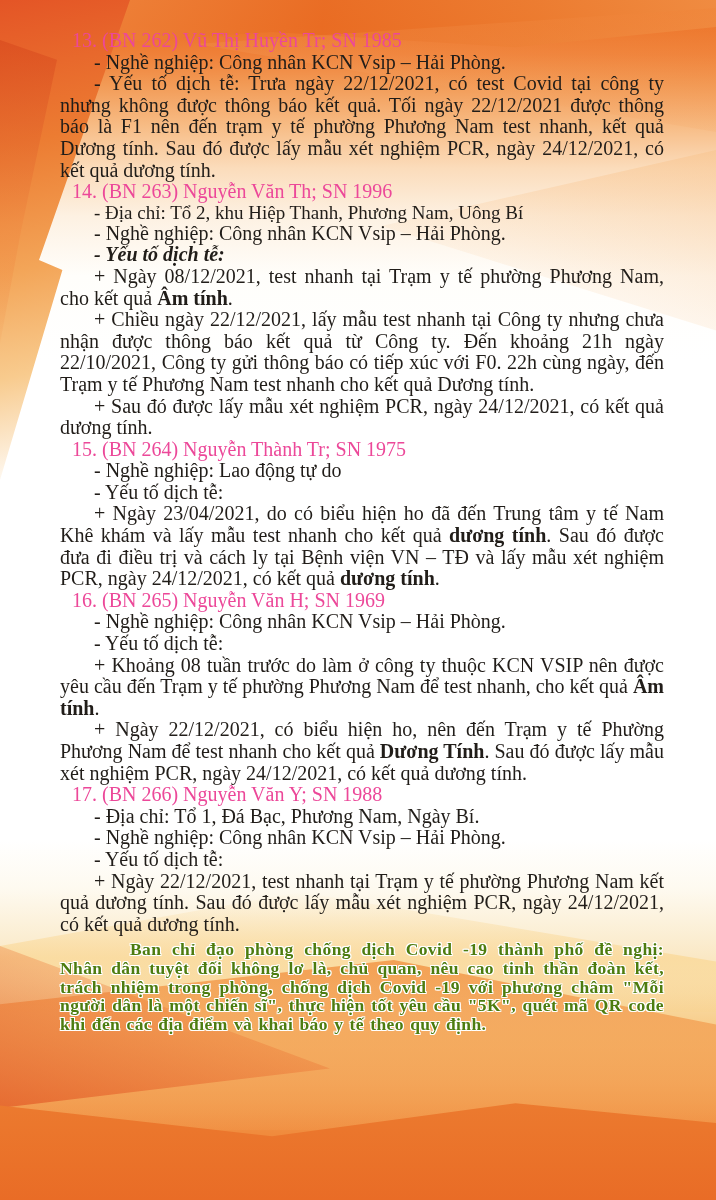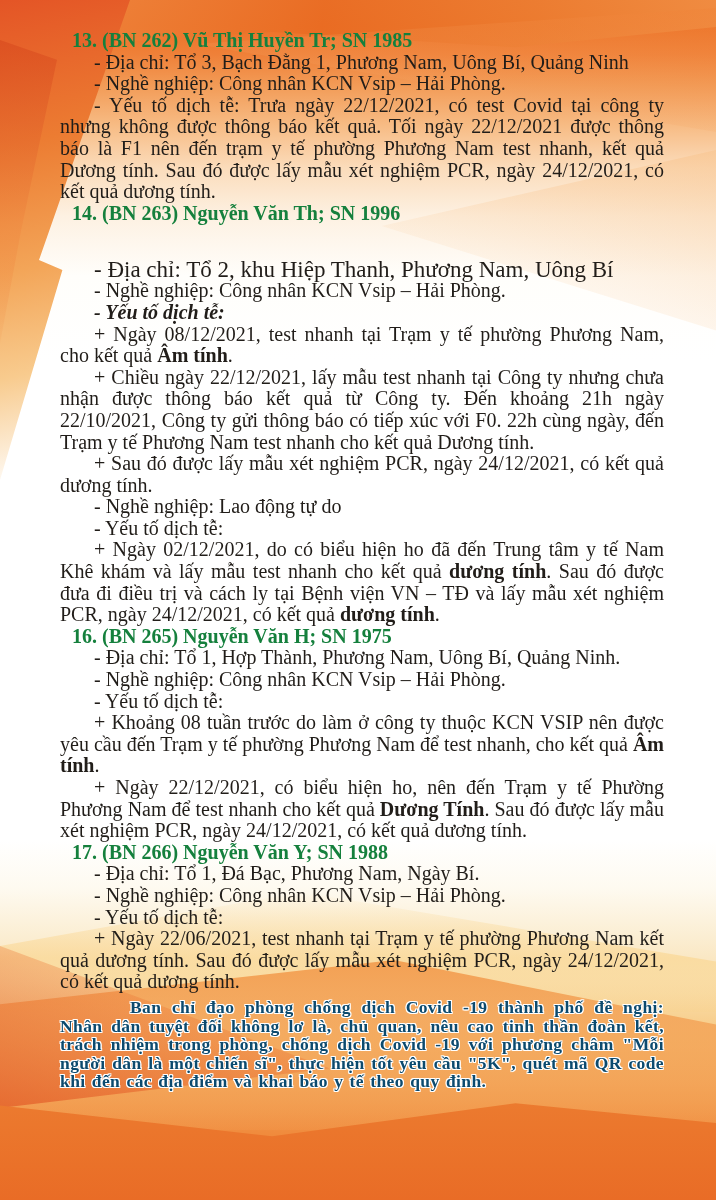--- a/index.html
+++ b/index.html
@@ -50,35 +50,35 @@
     background:linear-gradient(180deg,#ec7c30,#e96c26);
     clip-path:polygon(0 14%,38% 42%,72% 12%,100% 30%,100% 100%,0 100%);
   }
   .streak-bottomleft { position:absolute; left:0; bottom:92px; width:330px; height:180px; z-index:0;
     background:linear-gradient(18deg,rgba(224,82,34,.65),rgba(236,120,55,.35) 55%,rgba(244,160,95,0));
     clip-path:polygon(0 100%,0 10%,100% 78%);
   }
   
   .content { position:relative; z-index:2; padding:30px 52px 0 60px; }
   .case-heading {
-    margin:0 0 0 12px; font-weight:bold;
-    font-size:20px; line-height:21.6px; color:#15803d;
+    margin:0 0 0 12px; font-weight:normal;
+    font-size:20px; line-height:21.6px; color:#ec4899;
   }
   .case-line {
     margin:0; font-size:20px; line-height:21.6px;
     color:#211d19; text-align:justify; text-indent:34px;
   }
-  .case-line.small { font-size:23px; line-height:20px;margin-top:36px; }
+  .case-line.small { font-size:19px; line-height:20px; }
   .case-line.mid   { font-size:18.5px; line-height:21.6px; }
   .b { font-weight:bold; }
   .i { font-style:italic; }
   .footer-directive {
     margin:5px 0 0; font-weight:bold;
     font-size:17.5px; line-height:18.6px;
-    color:#0c4a6e; text-align:justify; text-indent:70px;
+    color:#4d7c0f; text-align:justify; text-indent:70px;
     letter-spacing:.4px; word-spacing:1.5px;
     text-shadow:
       -1px -1px 0 #fff, 1px -1px 0 #fff, -1px 1px 0 #fff, 1px 1px 0 #fff,
       0 -1px 0 #fff, 0 1px 0 #fff, -1px 0 0 #fff, 1px 0 0 #fff;
   }
 </style>
 </head>
 <body>
 
 <div class="page">
@@ -89,40 +89,39 @@
   <div class="streak-topright"></div>
   <div class="streak-right-soft"></div>
   <div class="wave-bottom-cream"></div>
   <div class="wave-bottom-orange"></div>
   <div class="streak-bottomleft"></div>
   <div class="wave-bottom-deep"></div>
 
   <div class="content">
     <div>
         <p class="case-heading">13. (BN 262) Vũ Thị Huyền Tr; SN 1985</p>
-        <p class="case-line"><span>- Địa chỉ: Tổ 3, Bạch Đằng 1, Phương Nam, Uông Bí, Quảng Ninh</span></p>
         <p class="case-line"><span>- Nghề nghiệp: Công nhân KCN Vsip – Hải Phòng.</span></p>
         <p class="case-line"><span>- Yếu tố dịch tễ:  Trưa ngày 22/12/2021, có test Covid tại công ty nhưng không được thông báo kết quả. Tối  ngày 22/12/2021 được thông báo là F1 nên đến trạm y tế phường Phương Nam test nhanh, kết quả Dương tính. Sau đó được lấy mẫu xét nghiệm PCR, ngày 24/12/2021, có kết quả dương tính.</span></p>
         <p class="case-heading">14. (BN 263) Nguyễn Văn Th; SN 1996</p>
         <p class="case-line small"><span>- Địa chỉ: Tổ 2, khu Hiệp Thanh, Phương Nam, Uông Bí</span></p>
         <p class="case-line"><span>- Nghề nghiệp: Công nhân KCN Vsip – Hải Phòng.</span></p>
         <p class="case-line"><span class="b i">- Yếu tố dịch tễ:</span></p>
         <p class="case-line"><span>+ Ngày 08/12/2021, test nhanh tại Trạm y tế phường Phương Nam, cho kết quả </span><span class="b">Âm tính</span><span>.</span></p>
         <p class="case-line"><span>+ Chiều ngày 22/12/2021, lấy mẫu test nhanh tại Công ty nhưng chưa nhận được thông báo kết quả từ Công ty. Đến khoảng 21h ngày 22/10/2021, Công ty gửi thông báo có tiếp xúc với F0.  22h cùng ngày, đến Trạm y tế Phương Nam test nhanh cho kết quả Dương tính.</span></p>
         <p class="case-line"><span>+ Sau đó được lấy mẫu xét nghiệm PCR, ngày 24/12/2021, có kết quả dương tính.</span></p>
+        <p class="case-heading">15. (BN 264) Nguyễn Thành Tr; SN 1975</p>
         <p class="case-line"><span>- Nghề nghiệp: Lao động tự do</span></p>
         <p class="case-line"><span>- Yếu tố dịch tễ:</span></p>
-        <p class="case-line"><span>+ Ngày 02/12/2021, do có biểu hiện ho đã đến Trung tâm y tế Nam Khê khám và lấy mẫu test nhanh cho kết quả </span><span class="b">dương tính</span><span>. Sau đó được đưa đi điều trị và cách ly tại Bệnh viện VN – TĐ và lấy mẫu xét nghiệm PCR, ngày 24/12/2021, có kết quả </span><span class="b">dương tính</span><span>.</span></p>
-        <p class="case-heading">16. (BN 265) Nguyễn Văn H; SN 1975</p>
-        <p class="case-line"><span>- Địa chỉ: Tổ 1, Hợp Thành, Phương Nam, Uông Bí, Quảng Ninh.</span></p>
+        <p class="case-line"><span>+ Ngày 23/04/2021, do có biểu hiện ho đã đến Trung tâm y tế Nam Khê khám và lấy mẫu test nhanh cho kết quả </span><span class="b">dương tính</span><span>. Sau đó được đưa đi điều trị và cách ly tại Bệnh viện VN – TĐ và lấy mẫu xét nghiệm PCR, ngày 24/12/2021, có kết quả </span><span class="b">dương tính</span><span>.</span></p>
+        <p class="case-heading">16. (BN 265) Nguyễn Văn H; SN 1969</p>
         <p class="case-line"><span>- Nghề nghiệp: Công nhân KCN Vsip – Hải Phòng.</span></p>
         <p class="case-line"><span>- Yếu tố dịch tễ:</span></p>
         <p class="case-line"><span>+ Khoảng 08 tuần trước do làm ở công ty thuộc KCN VSIP nên được yêu cầu đến Trạm y tế phường Phương Nam để test nhanh, cho kết quả </span><span class="b">Âm tính</span><span>.</span></p>
         <p class="case-line"><span>+ Ngày 22/12/2021, có biểu hiện ho, nên đến Trạm y tế Phường Phương Nam để test nhanh cho kết quả </span><span class="b">Dương Tính</span><span>. Sau đó được lấy mẫu xét nghiệm PCR, ngày 24/12/2021, có kết quả dương tính.</span></p>
         <p class="case-heading">17. (BN 266) Nguyễn Văn Y; SN 1988</p>
         <p class="case-line"><span>- Địa chỉ: Tổ 1, Đá Bạc, Phương Nam, Ngày Bí.</span></p>
         <p class="case-line"><span>- Nghề nghiệp: Công nhân KCN Vsip – Hải Phòng.</span></p>
         <p class="case-line"><span>- Yếu tố dịch tễ:</span></p>
-        <p class="case-line"><span>+ Ngày 22/06/2021, test nhanh tại Trạm y tế phường Phương Nam kết quả dương tính. Sau đó được lấy mẫu xét nghiệm PCR, ngày 24/12/2021, có kết quả dương tính.</span></p>
+        <p class="case-line"><span>+ Ngày 22/12/2021, test nhanh tại Trạm y tế phường Phương Nam kết quả dương tính. Sau đó được lấy mẫu xét nghiệm PCR, ngày 24/12/2021, có kết quả dương tính.</span></p>
       </div>
     <p class="footer-directive">Ban chỉ đạo phòng chống dịch Covid -19 thành phố đề nghị: Nhân dân tuyệt đối không lơ là, chủ quan, nêu cao tinh thần đoàn kết, trách nhiệm trong phòng, chống dịch Covid -19 với phương châm "Mỗi người dân là một chiến sĩ", thực hiện tốt yêu cầu "5K", quét mã QR code khi đến các địa điểm và khai báo y tế theo quy định.</p>
   </div>
 </div>
 
 </body></html>

